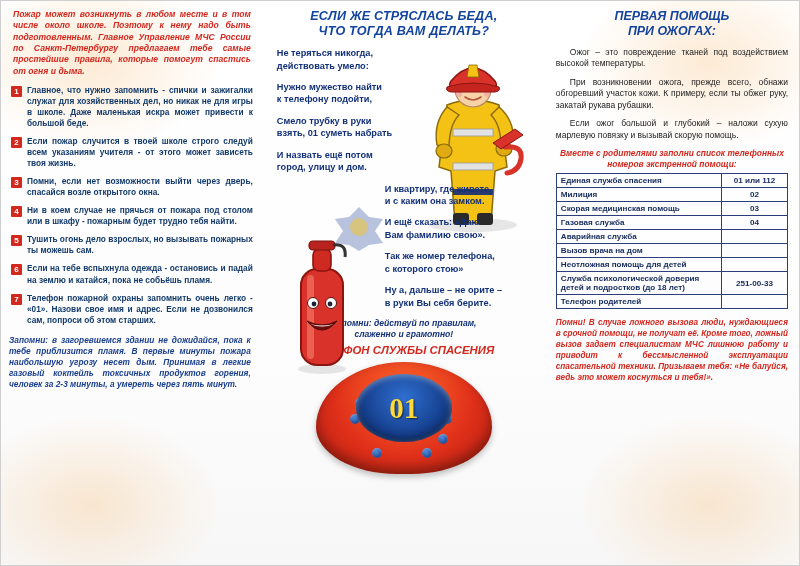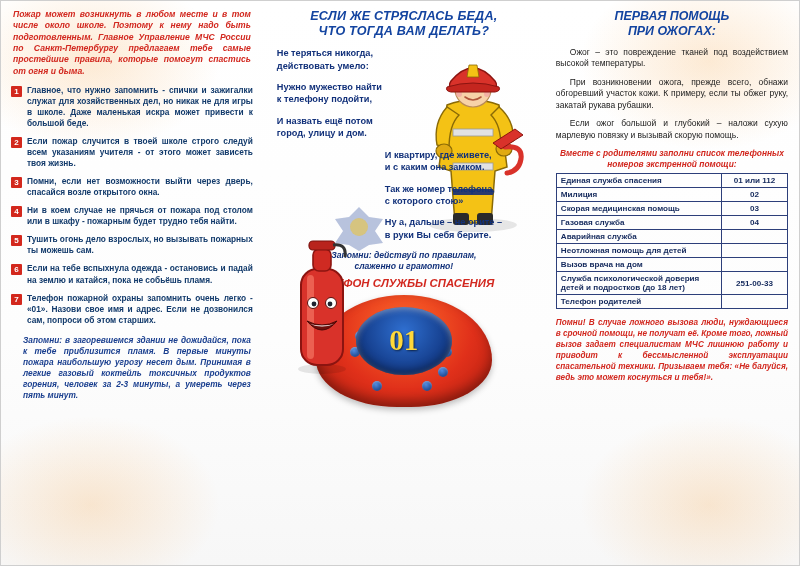--- a/index.html
+++ b/index.html
@@ -56,21 +56,21 @@
     font-size:8px; font-weight:bold;
     line-height:11px; text-align:center;
     border-radius:1px;
     margin-top:1px;
   }
   .rule-text {
     font-size:8.3px; line-height:1.33; color:#123a6b;
     text-align:justify; font-weight:bold;
   }
   .remember {
-    margin:9px 4px 0 14px;
+    margin:9px 4px 0 0;
     font-size:8.3px; line-height:1.33;
     color:#1a3f8f; font-style:italic; font-weight:bold;
     text-align:justify;
   }
 
   
   .mid-title {
     text-align:center;
     color:#1344a0;
     font-weight:bold;
@@ -260,24 +260,28 @@
 
       <svg class="badge-art" viewBox="0 0 72 48">
         <path d="M36 4 l10 10 l14 2 l-8 12 l8 12 l-14 2 l-10 6 l-10 -6 l-14 -2 l8 -12 l-8 -12 l14 -2z" fill="#2b4a9b" opacity=".35"></path>
         <circle cx="36" cy="24" r="9" fill="#f4c215" opacity=".5"></circle>
       </svg>
 
       <div class="verse" style="white-space:pre-line">Не теряться никогда,
 действовать умело:</div>
       <div class="verse" style="white-space:pre-line">Нужно мужество найти
 к телефону подойти,</div>
+      <div class="verse" style="white-space:pre-line">Смело трубку в руки
+взять, 01 суметь набрать</div>
       <div class="verse" style="white-space:pre-line">И назвать ещё потом
 город, улицу и дом.</div>
       <div class="verse right" style="white-space:pre-line">И квартиру, где живете,
 и с каким она замком.</div>
+      <div class="verse right" style="white-space:pre-line">И ещё сказать: «Даю
+Вам фамилию свою».</div>
       <div class="verse right" style="white-space:pre-line">Так же номер телефона,
 с которого стою»</div>
       <div class="verse right" style="white-space:pre-line">Ну а, дальше – не орите –
 в руки Вы себя берите.</div>
 
       <div class="verse-note" style="white-space:pre-line">Запомни: действуй по правилам,
 слаженно и грамотно!</div>
       <div class="svc-title">ТЕЛЕФОН СЛУЖБЫ СПАСЕНИЯ</div>
 
       <div class="phone-wrap">
@@ -327,28 +331,28 @@
           </tr>
           <tr>
             <td>Газовая служба</td>
             <td class="val">04</td>
           </tr>
           <tr>
             <td>Аварийная служба</td>
             <td class="val"></td>
           </tr>
           <tr>
+            <td>Вызов врача на дом</td>
+            <td class="val"></td>
+          </tr>
+          <tr>
             <td>Неотложная помощь для детей</td>
             <td class="val"></td>
           </tr>
           <tr>
-            <td>Вызов врача на дом</td>
-            <td class="val"></td>
-          </tr>
-          <tr>
             <td>Служба психологической доверия детей и подростков (до 18 лет)</td>
             <td class="val">251-00-33</td>
           </tr>
           <tr>
             <td>Телефон родителей</td>
             <td class="val"></td>
           </tr>
         </tbody>
       </table>
 

